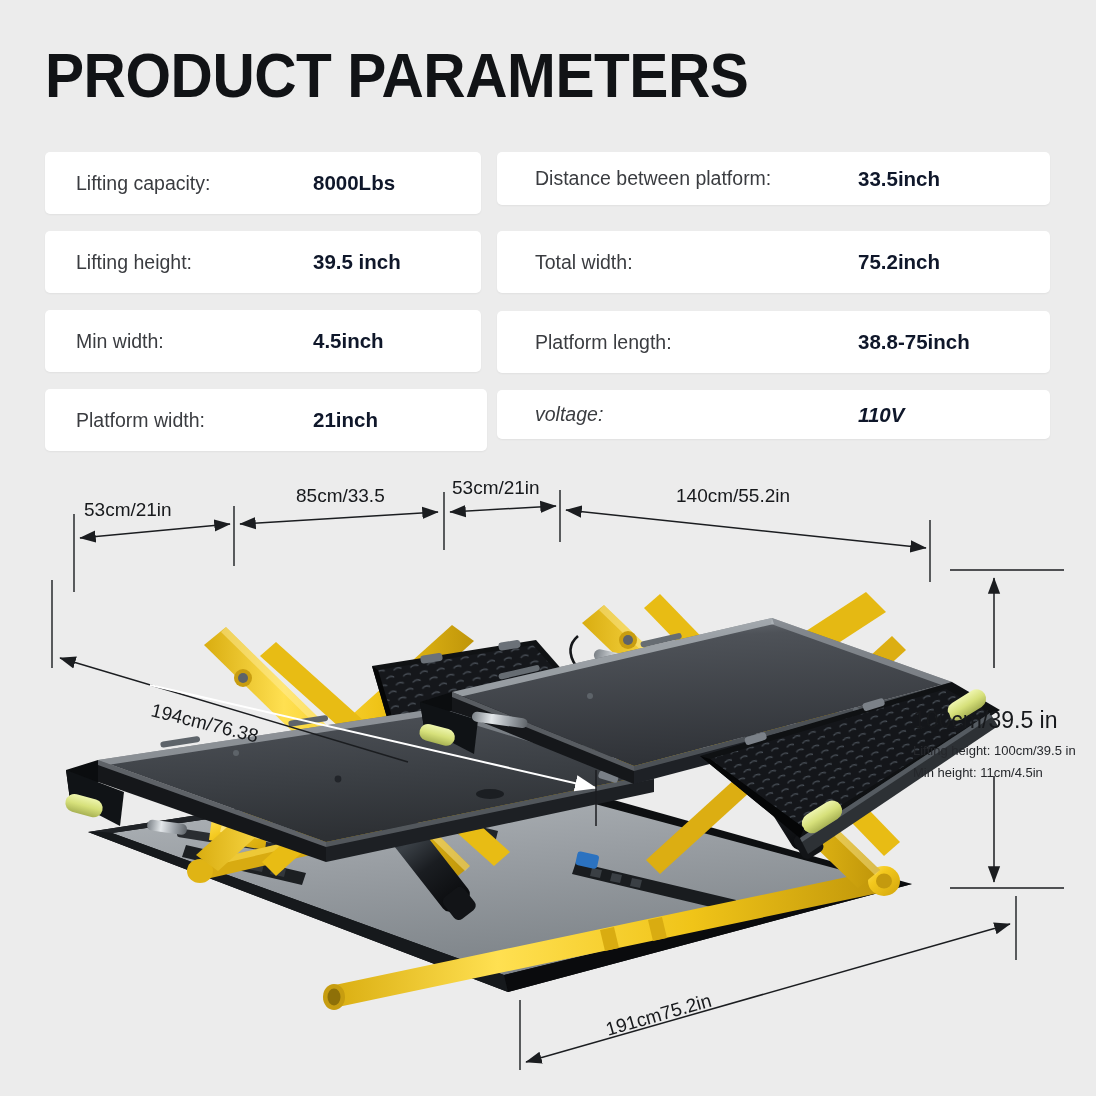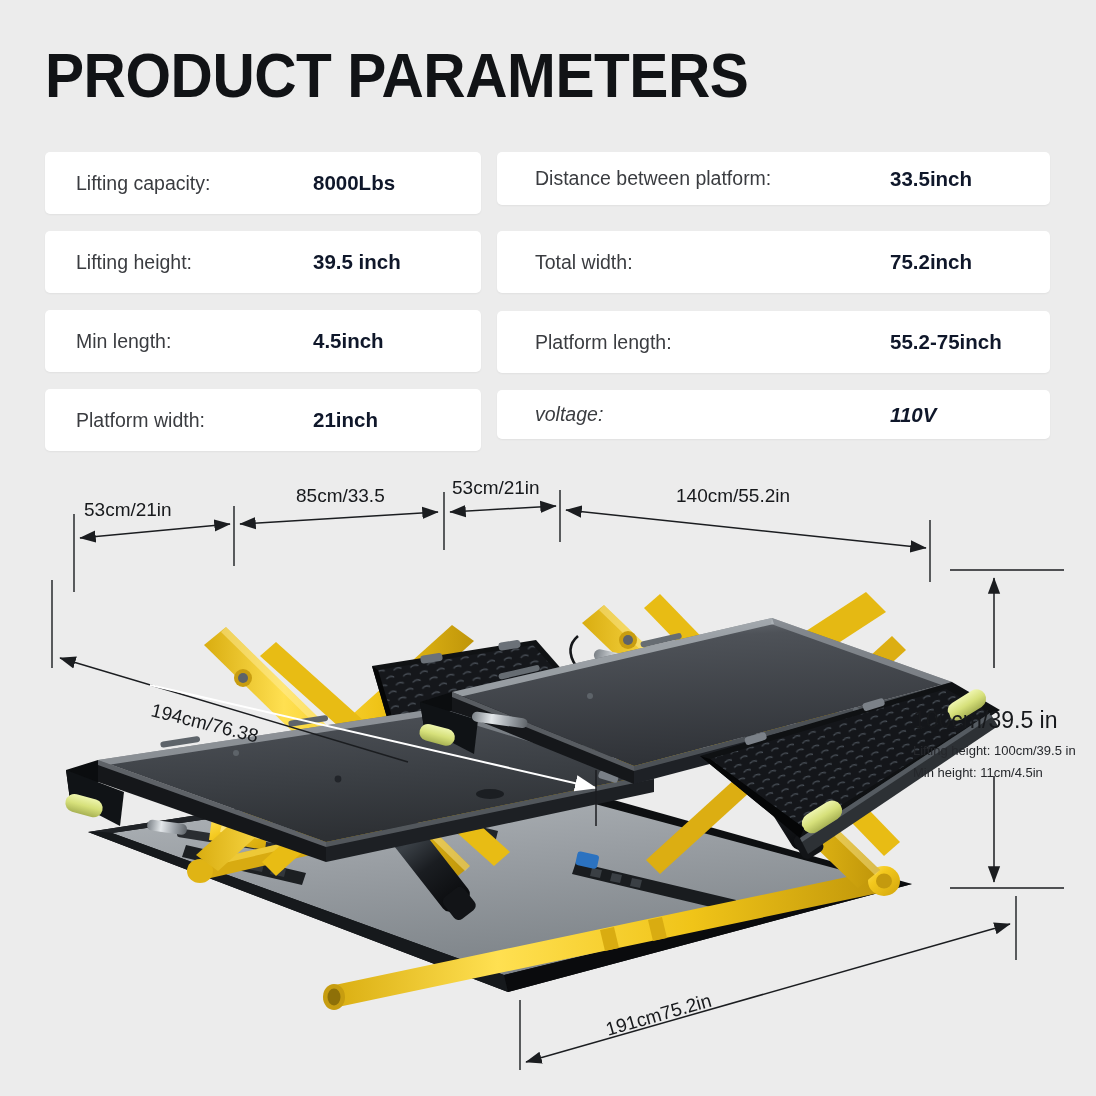--- a/index.html
+++ b/index.html
@@ -36,21 +36,21 @@
     white-space:nowrap;
   }
   .card .val{
     position:absolute;
     font-size:20.5px;color:#0f172a;font-weight:600;
     white-space:nowrap;
   }
   .col-l .lbl{left:31px;}
   .col-l .val{left:268px;}
   .col-r .lbl{left:38px;}
-  .col-r .val{left:361px;margin-left:32px;}
+  .col-r .val{left:361px;}
 
   
   #diagram{position:absolute;left:0;top:470px;width:1096px;height:626px;}
   #diagram svg{display:block;}
   .dimtxt{
     font-family:"Liberation Sans","DejaVu Sans",sans-serif;
     fill:#17191c;font-size:19px;
   }
   .dimtxt-sm{
     font-family:"Liberation Sans","DejaVu Sans",sans-serif;
@@ -73,39 +73,39 @@
 
   <div class="card col-l" style="left:45px;top:152px;width:436px;height:62px;">
     <span class="lbl">Lifting capacity:</span>
     <span class="val">8000Lbs</span>
   </div>
   <div class="card col-l" style="left:45px;top:231px;width:436px;height:62px;">
     <span class="lbl">Lifting height:</span>
     <span class="val">39.5 inch</span>
   </div>
   <div class="card col-l" style="left:45px;top:310px;width:436px;height:62px;">
-    <span class="lbl">Min length:</span>
+    <span class="lbl">Min width:</span>
     <span class="val">4.5inch</span>
   </div>
-  <div class="card col-l" style="left:45px;top:389px;width:436px;height:62px;">
+  <div class="card col-l" style="left:45px;top:389px;width:436px;height:62px;padding-left:6px;">
     <span class="lbl">Platform width:</span>
     <span class="val">21inch</span>
   </div>
 
   <div class="card col-r" style="left:497px;top:152px;width:553px;height:53px;">
     <span class="lbl">Distance between platform:</span>
     <span class="val">33.5inch</span>
   </div>
   <div class="card col-r" style="left:497px;top:231px;width:553px;height:62px;">
     <span class="lbl">Total width:</span>
     <span class="val">75.2inch</span>
   </div>
   <div class="card col-r" style="left:497px;top:311px;width:553px;height:62px;">
     <span class="lbl">Platform length:</span>
-    <span class="val">55.2-75inch</span>
+    <span class="val">38.8-75inch</span>
   </div>
   <div class="card col-r" style="left:497px;top:390px;width:553px;height:49px;font-style:italic;">
     <span class="lbl">voltage:</span>
     <span class="val">110V</span>
   </div>
 
   <div id="diagram">
   <svg width="1096" height="626" viewBox="0 0 1096 626" xmlns="http://www.w3.org/2000/svg">
     <defs>
       <linearGradient id="gPlatTop" x1="0" y1="0" x2="0.25" y2="1">

